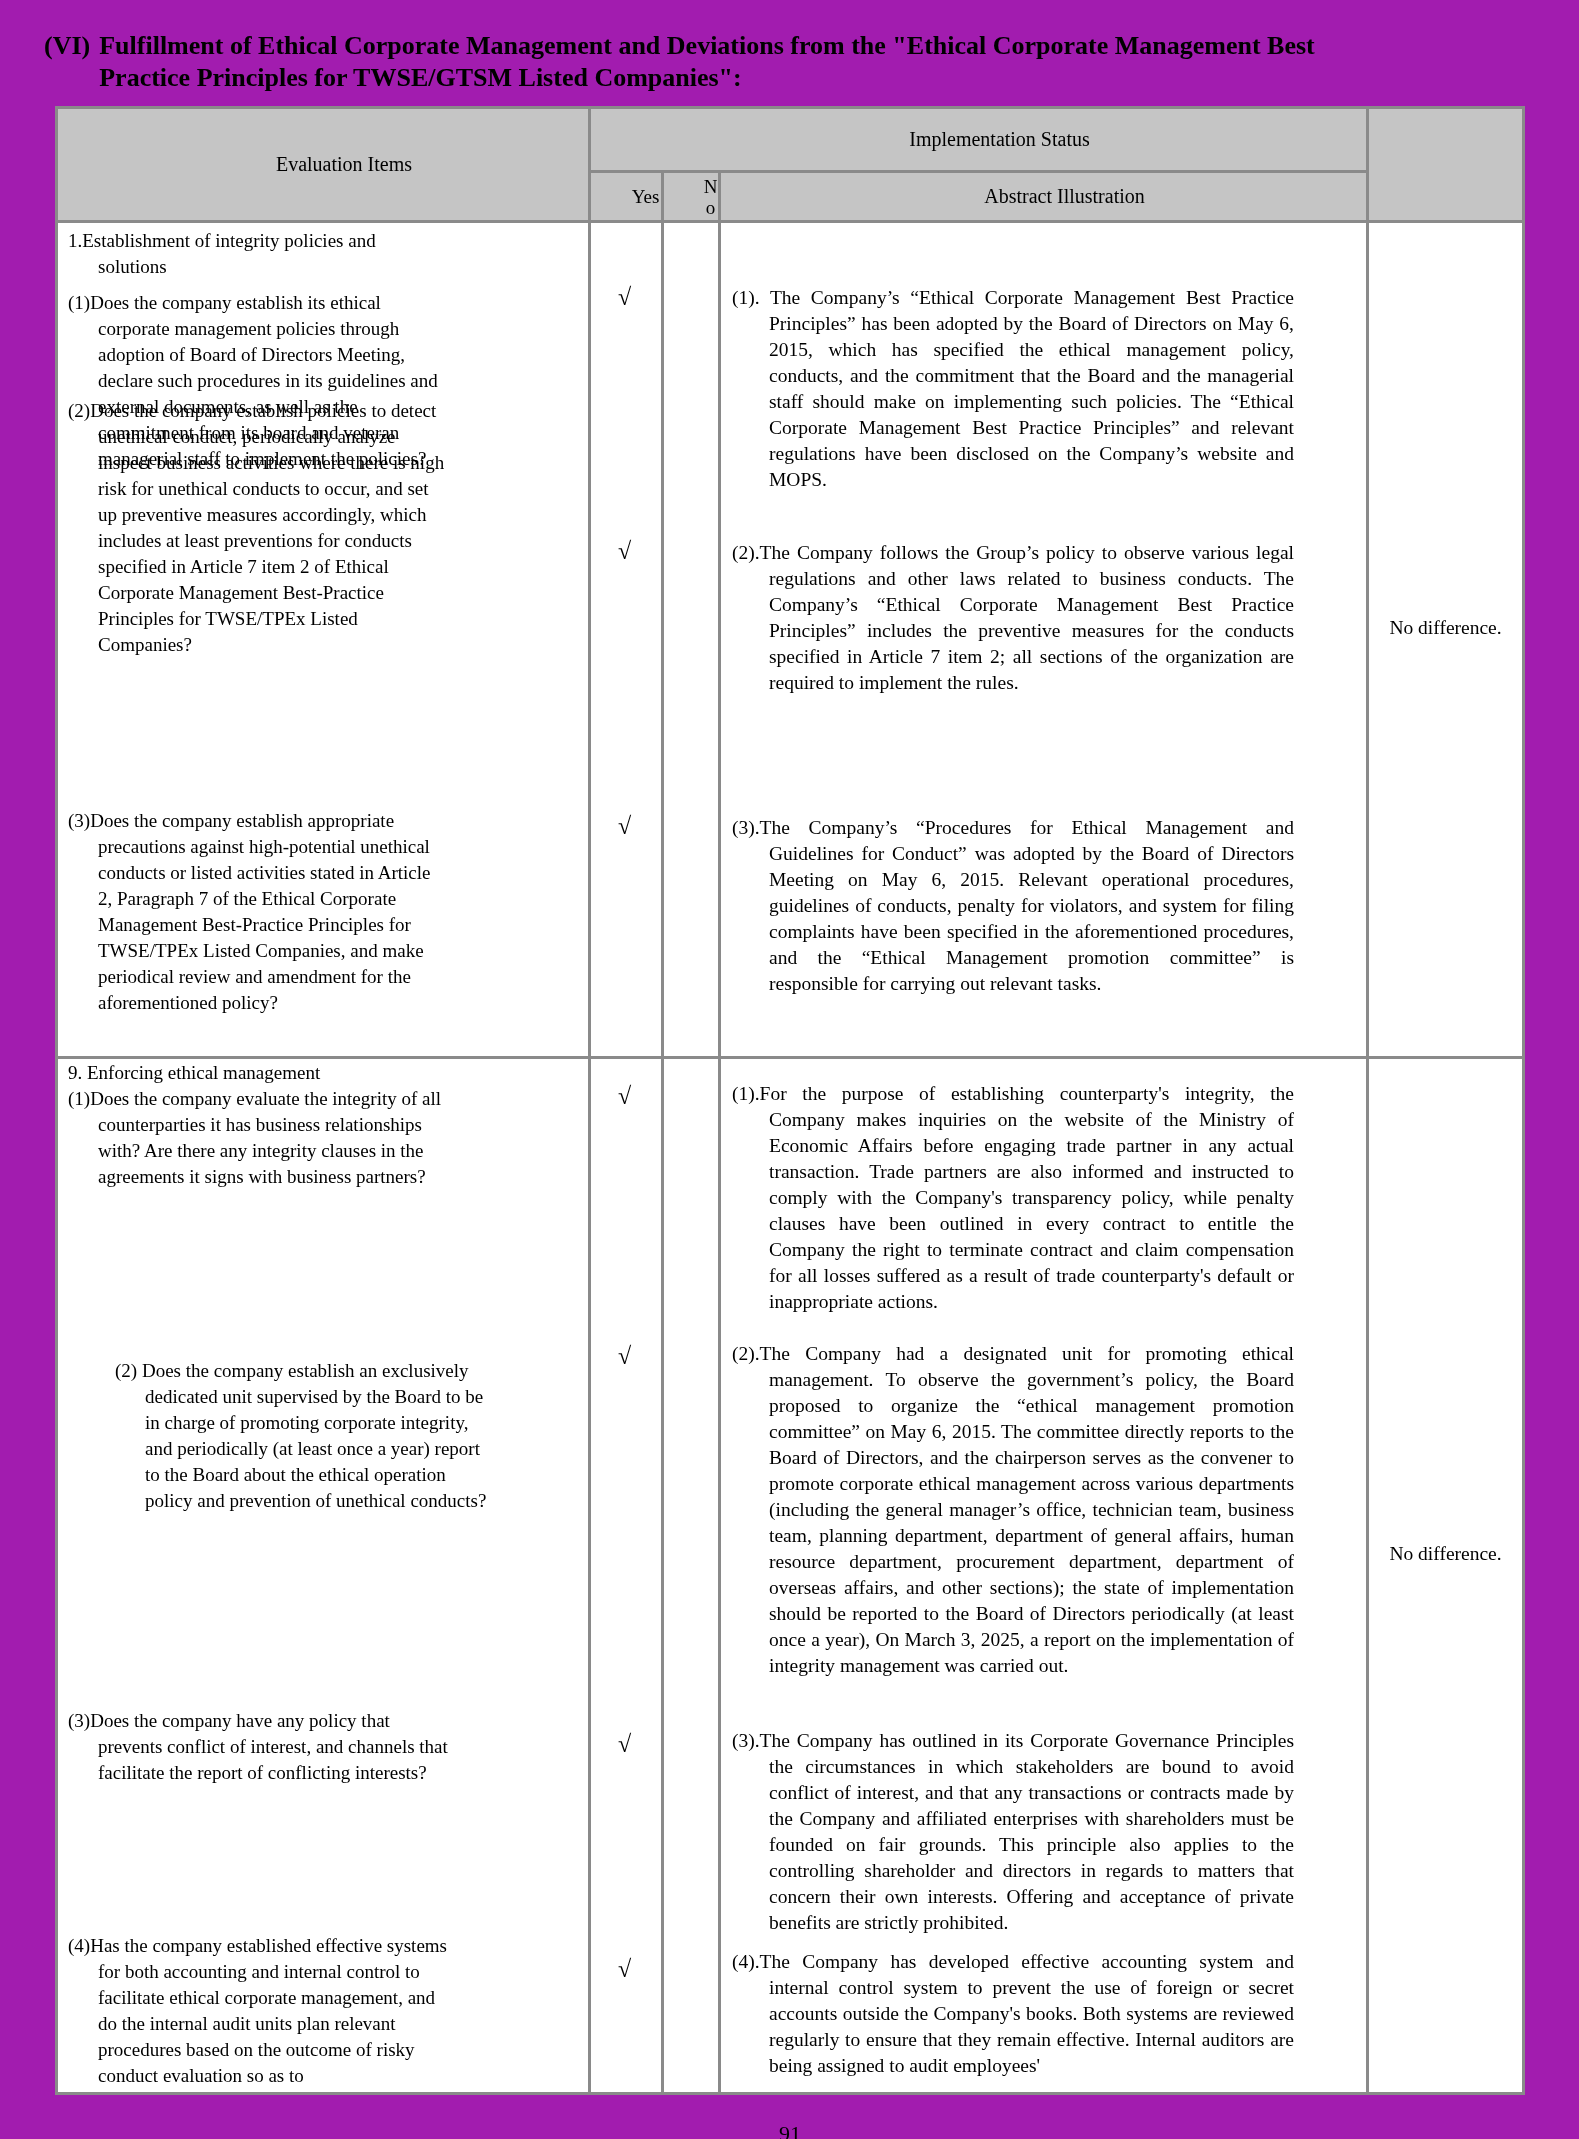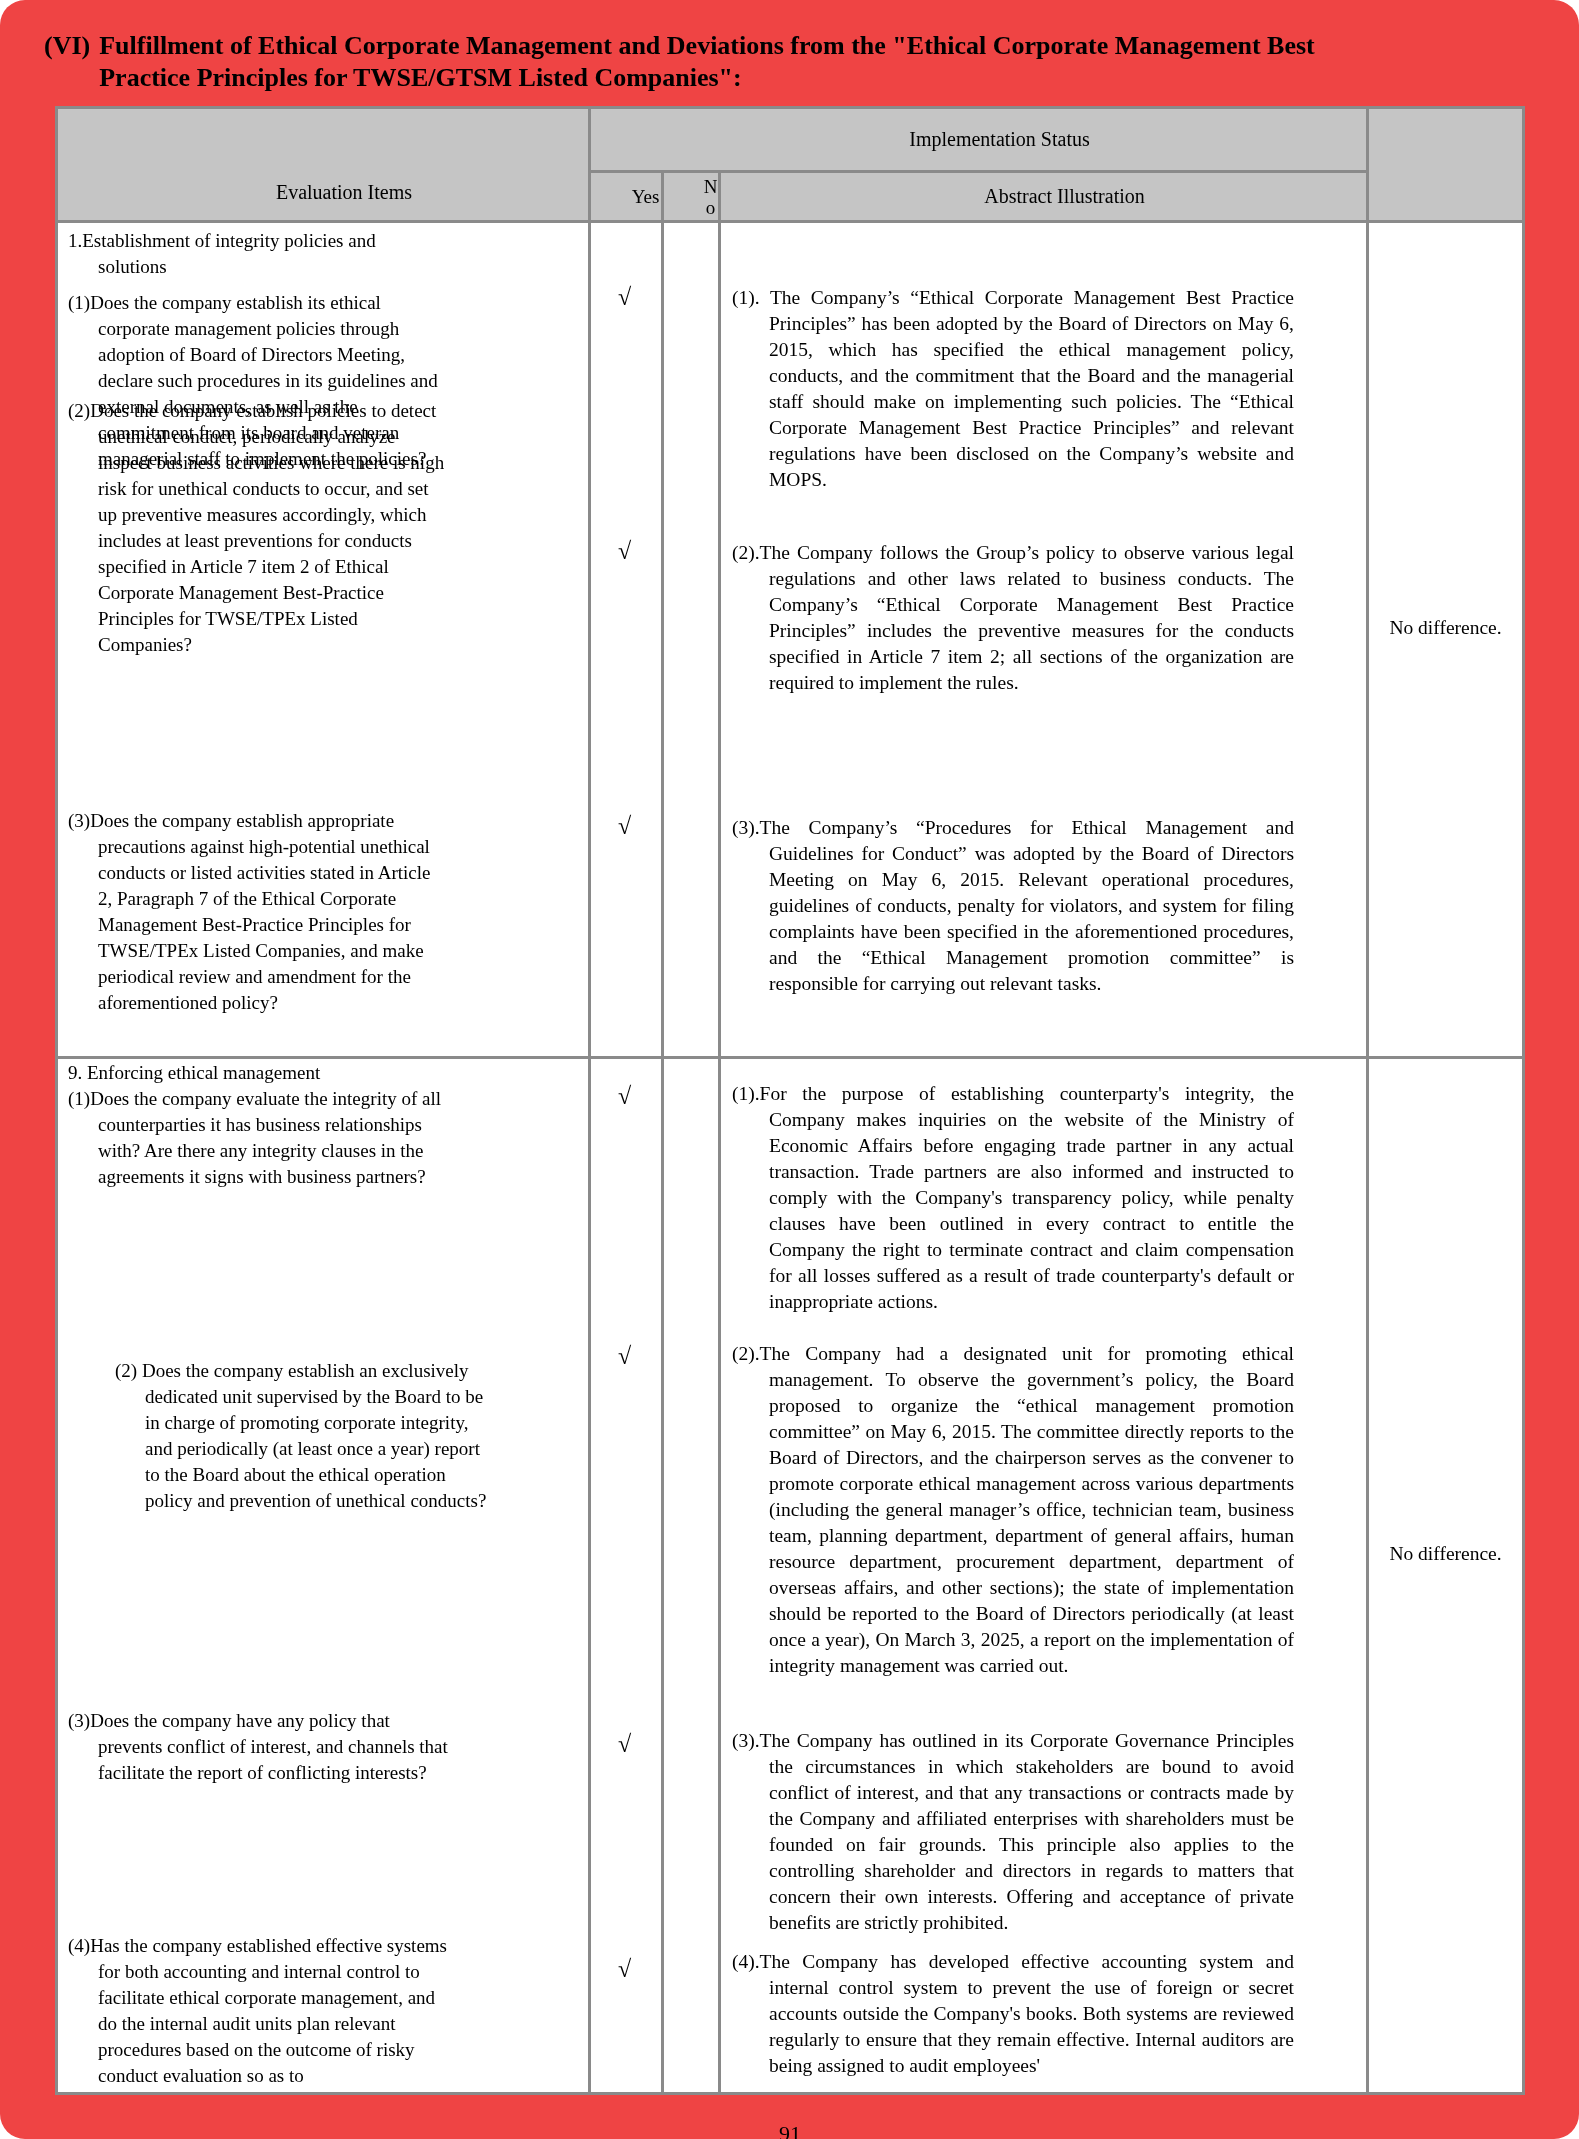--- a/index.html
+++ b/index.html
@@ -1,19 +1,19 @@
 <!DOCTYPE html>
 <html><head>
 <meta charset="utf-8">
 <style>
   * { margin:0; padding:0; box-sizing:border-box; }
   html,body { background:#ffffff; }
   .page {
-    position:relative; width:1579px; height:2139px; background:#ef4444;
-    font-family:"Liberation Serif", serif; color:#000; overflow:hidden;border-radius:25px;
+    position:relative; width:1579px; height:2139px; background:#a21caf;
+    font-family:"Liberation Serif", serif; color:#000; overflow:hidden;
   }
   .heading { position:absolute; left:44px; top:30px; display:flex; font-weight:bold; font-size:26px; line-height:32px; }
   .heading .num { white-space:nowrap; margin-right:9px; }
   .heading .txt { width:1245px; }
 
   .tbl { position:absolute; left:55px; top:106px; width:1470px; height:1989px; border:3px solid #8a8a8a; background:#fff; }
   .hdrbg { position:absolute; left:0; top:0; width:1464px; height:111px; background:#c5c5c5; }
   .vline, .hline { position:absolute; background:#8a8a8a; }
   .vline { width:3px; }
   .hline { height:3px; }
@@ -44,21 +44,21 @@
     <div class="hdrbg"></div>
 
     <div class="vline" style="left:530px;top:0;height:1983px;"></div>
     <div class="vline" style="left:603px;top:61px;height:1922px;"></div>
     <div class="vline" style="left:660px;top:61px;height:1922px;"></div>
     <div class="vline" style="left:1308px;top:0;height:1983px;"></div>
     <div class="hline" style="top:61px;left:530px;width:781px;"></div>
     <div class="hline" style="top:111px;left:0;width:1464px;"></div>
     <div class="hline" style="top:947px;left:0;width:1464px;"></div>
 
-    <div class="cellc" style="left:0;top:0;width:530px;height:111px;font-size:20px;margin-top:28px;">Evaluation Items</div>
+    <div class="cellc" style="left:0;top:0;width:530px;height:111px;font-size:20px;">Evaluation Items</div>
     <div class="cellc" style="left:533px;top:0;width:775px;height:61px;font-size:20px;">Implementation Status</div>
     <div class="cellc" style="left:530px;top:64px;width:73px;height:47px;font-size:19px;">Yes</div>
     <div class="cellc" style="left:603px;top:64px;width:57px;height:47px;font-size:19px;font-family:Liberation Serif, serif;">
         <span class="no-wrap-cell">No</span>
       </div>
     <div class="cellc" style="left:663px;top:64px;width:645px;height:47px;font-size:20px;">Abstract Illustration</div>
 
     <p class="evalp" style="top:119px;">1.Establishment of integrity policies and solutions</p>
     <p class="evalp" style="top:181px;">(1)Does the company establish its ethical corporate management policies through adoption of Board of Directors Meeting, declare such procedures in its guidelines and external documents, as well as the commitment from its board and veteran managerial staff to implement the policies?</p>
     <p class="evalp" style="top:289px;">(2)Does the company establish policies to detect unethical conduct, periodically analyze inspect business activities where there is nigh risk for unethical conducts to occur, and set up preventive measures accordingly, which includes at least preventions for conducts specified in Article 7 item 2 of Ethical Corporate Management Best-Practice Principles for TWSE/TPEx Listed Companies?</p>

